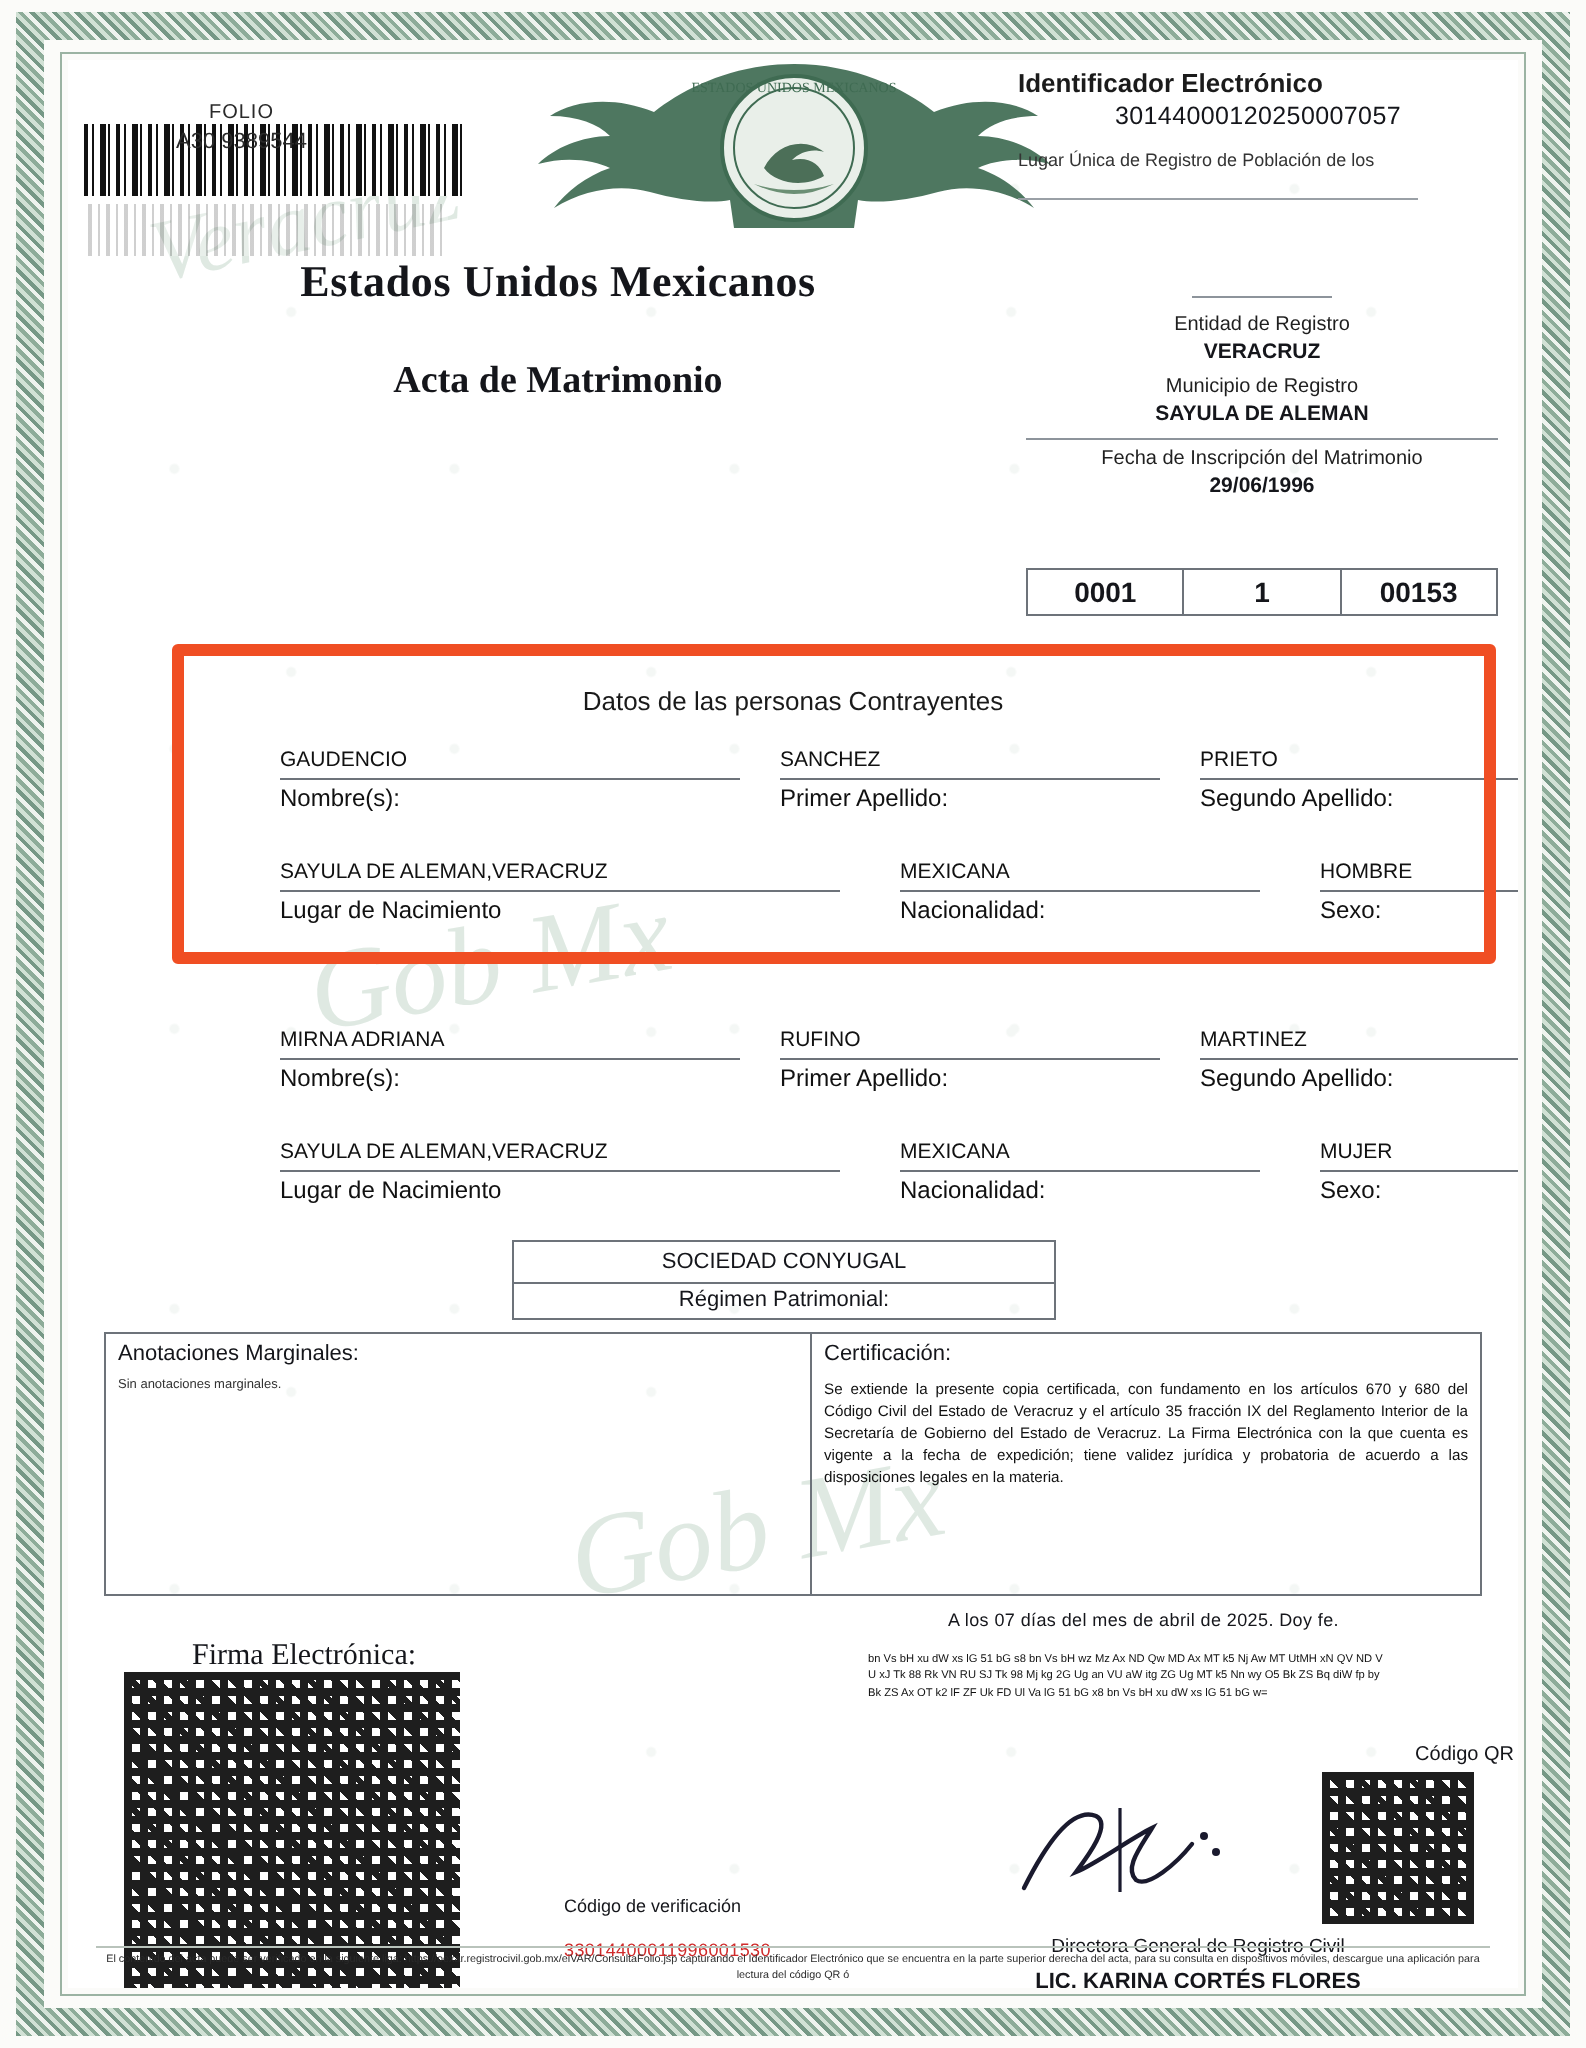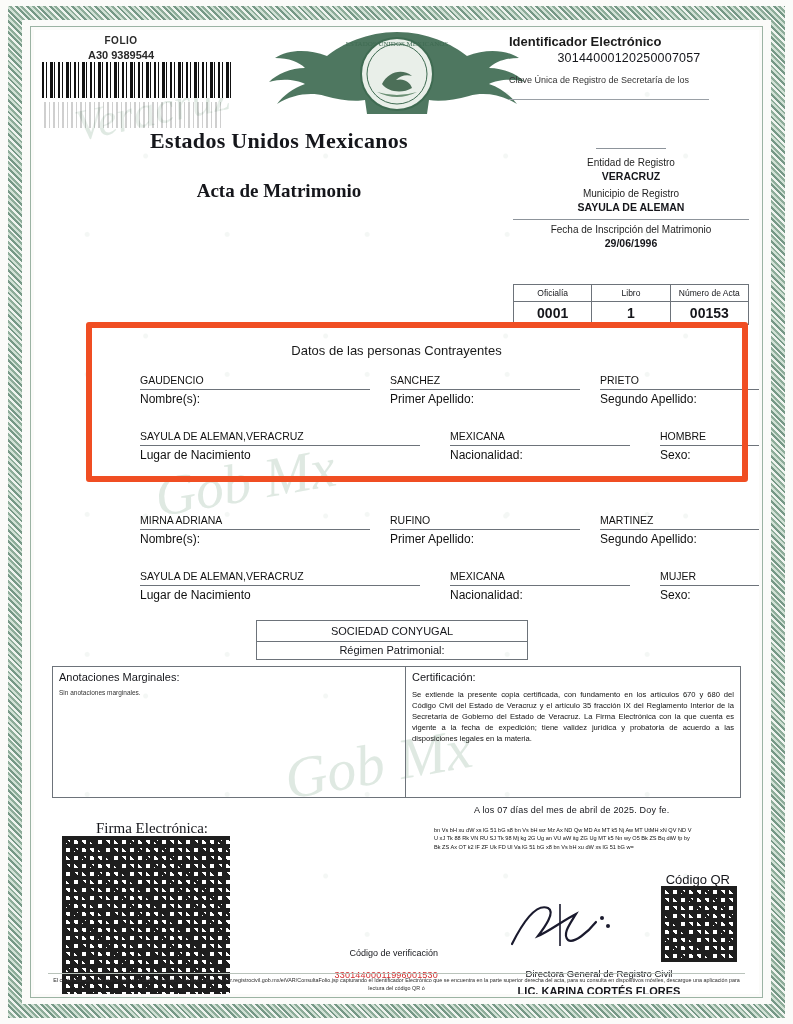--- a/index.html
+++ b/index.html
@@ -102,26 +102,25 @@
     height: 26px;
     opacity: .28;
     background: repeating-linear-gradient(
       to right,
       #555 0px, #555 2px, #fff 2px, #fff 5px,
       #555 5px, #555 6px, #fff 6px, #fff 9px);
   }
   .folio {
     position: absolute;
     left: 54px;
-    top: 4px;
+    top: 20px;
     font-size: 10px;
     color: #2a2a2a;
     line-height: 1.35;
     text-align: center;
-    font-weight: bold;
   }
   .folio .lbl { letter-spacing: .5px; }
   .folio .val { font-size: 11px; }
 
   
   .ident {
     position: absolute;
     right: 10px;
     top: 4px;
     width: 240px;
@@ -326,23 +325,23 @@
     top: 796px;
     width: 260px;
     font-size: 5.6px;
     line-height: 1.5;
     word-break: break-all;
     color: #111;
     font-family: "Liberation Sans", sans-serif;
   }
   .qr-label {
     position: absolute;
-    right: 29px;
+    right: 2px;
     top: 842px;
-    font-size: 13px;
+    font-size: 10px;
   }
 
   
   .qr {
     position: absolute;
     background-color: #fff;
   }
   .qr-big {
     left: 28px;
     top: 806px;
@@ -361,23 +360,23 @@
     background-image:
       repeating-linear-gradient(to right, #000 0 4px, transparent 4px 8px),
       repeating-linear-gradient(to bottom, #000 0 4px, transparent 4px 8px),
       repeating-linear-gradient(45deg, #000 0 3px, transparent 3px 9px);
     background-blend-mode: difference;
     opacity: .88;
   }
 
   .codigo-ver {
     position: absolute;
-    left: 224px;
+    left: 248px;
     top: 918px;
-    text-align: right;
+    text-align: left;
     width: 180px;
   }
   .codigo-ver .l { font-size: 9px; }
   .codigo-ver .v {
     font-size: 9px;
     color: #d02b2b;
     margin-top: 12px;
     letter-spacing: .2px;
   }
 
@@ -452,21 +451,21 @@
     <div class="barcode"></div>
     <div class="barcode-ghost"></div>
     <div class="folio">
       <div class="lbl">FOLIO</div>
       <div class="val">A30 9389544</div>
     </div>
 
     <div class="ident">
       <div class="title">Identificador Electrónico</div>
       <div class="num">30144000120250007057</div>
-      <div class="curp-lbl">Clave Única de Registro de Secretaría de los</div>
+      <div class="curp-lbl">Lugar Única de Registro de Población de los</div>
       <div class="curp-line"></div>
     </div>
 
     <div class="title-block">
       <div class="t1">Estados Unidos Mexicanos</div>
       <div class="t2">Acta de Matrimonio</div>
     </div>
 
     <div class="reg">
       <div class="short-line"></div>
@@ -480,25 +479,20 @@
       </div>
       <div class="sep"></div>
       <div class="row">
         <div class="lbl">Fecha de Inscripción del Matrimonio</div>
         <div class="val">29/06/1996</div>
       </div>
     </div>
 
     <table class="oftable">
       <tbody>
-          <tr>
-        <th>Oficialía</th>
-        <th>Libro</th>
-        <th>Número de Acta</th>
-      </tr>
       <tr>
         <td>0001</td>
         <td>1</td>
         <td>00153</td>
       </tr>
     </tbody>
       </table>
 
     <div class="section-title">Datos de las personas Contrayentes</div>
 

